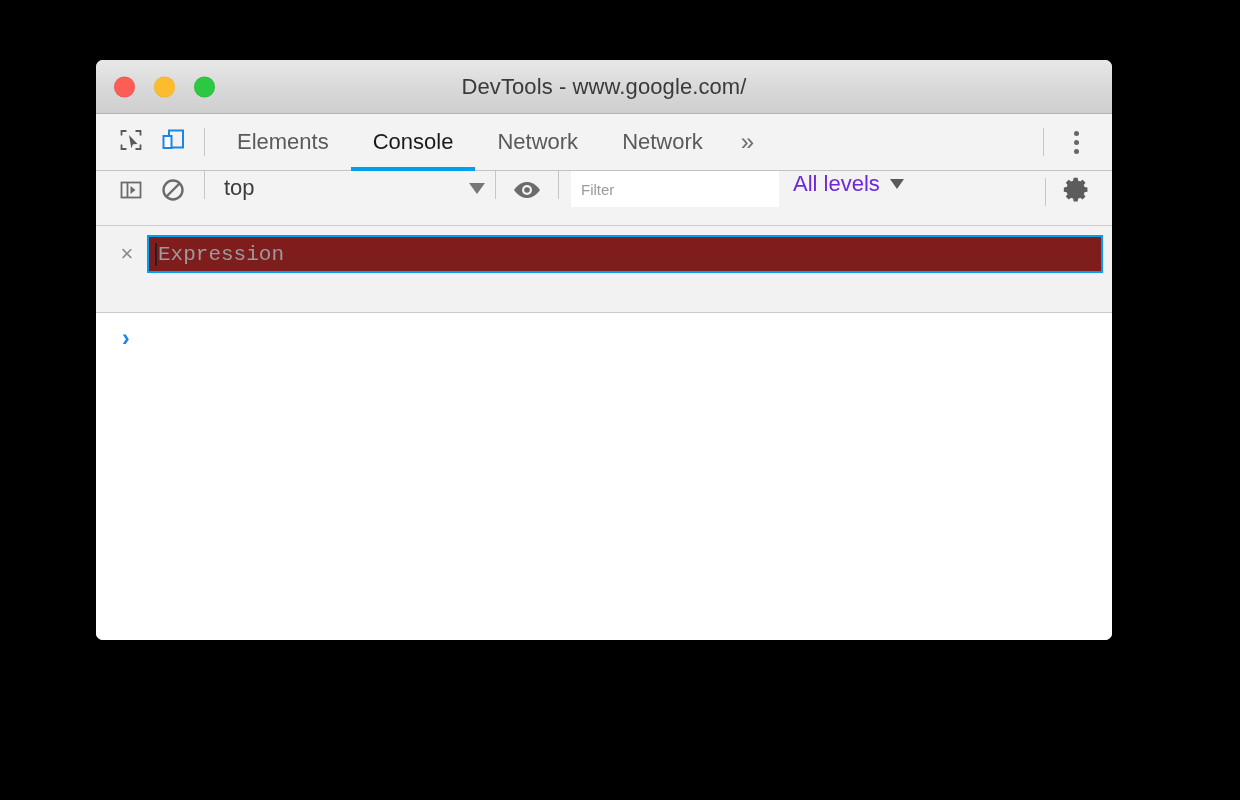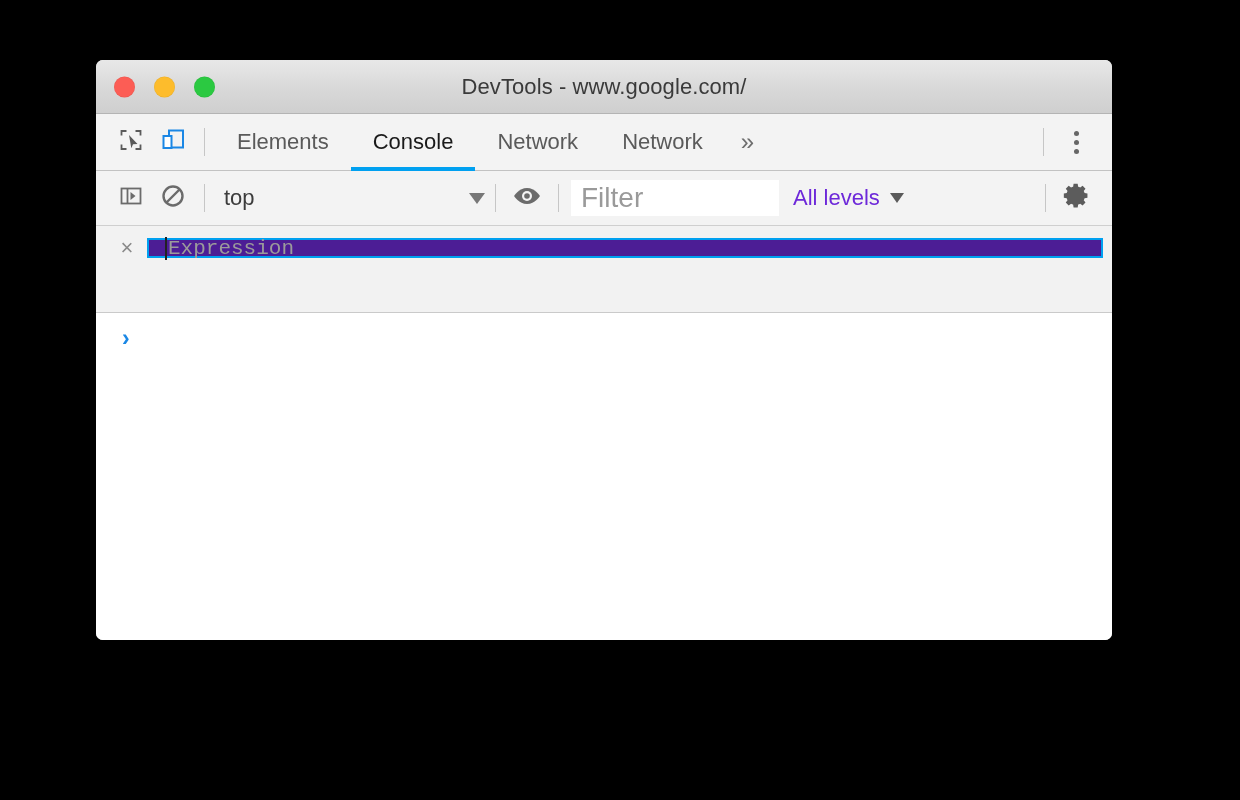--- a/index.html
+++ b/index.html
@@ -139,21 +139,21 @@
     display: block;
   }
 
   
   .console-toolbar {
     position: relative;
     height: 55px;
     background: #f3f3f3;
     border-bottom: 1px solid #cfcfcf;
     display: flex;
-    align-items: center;
+    align-items: flex-start;
     padding: 0 14px;
     box-sizing: border-box;
   }
   .context-select {
     display: flex;
     align-items: center;
     flex: 0 0 auto;
     width: 270px;
     height: 34px;
     padding-left: 9px;
@@ -170,21 +170,21 @@
     border-right: 8px solid transparent;
     border-top: 11px solid #777777;
   }
   .filter-input {
     width: 208px;
     height: 36px;
     background: #ffffff;
     border: none;
     outline: none;
     font-family: "Liberation Sans", sans-serif;
-    font-size: 28px;
+    font-size: 15px;
     color: #3c3c3c;
     padding: 0 10px;
     box-sizing: border-box;
     margin-left: 2px;
   }
   .filter-input::placeholder { color: #9a9a9a; opacity: 1; }
   .levels {
     display: flex;
     align-items: center;
     gap: 10px;
@@ -227,27 +227,27 @@
     justify-content: center;
     color: #8a8a8a;
     font-size: 22px;
     line-height: 1;
     flex: 0 0 auto;
     margin-right: 7px;
   }
   .live-input-wrap {
     position: relative;
     flex: 1 1 auto;
-    height: 20px;
-    background: #4c1d95;
+    height: 38px;
+    background: #7f1d1d;
     border: 2px solid #00a0f0;
     box-sizing: border-box;
     display: flex;
     align-items: center;
-    padding-left: 16px;
+    padding-left: 6px;
   }
   .caretbar {
     width: 2px;
     height: 23px;
     background: #222222;
     flex: 0 0 auto;
   }
   .live-placeholder {
     font-family: "Liberation Mono", monospace;
     font-size: 21px;

